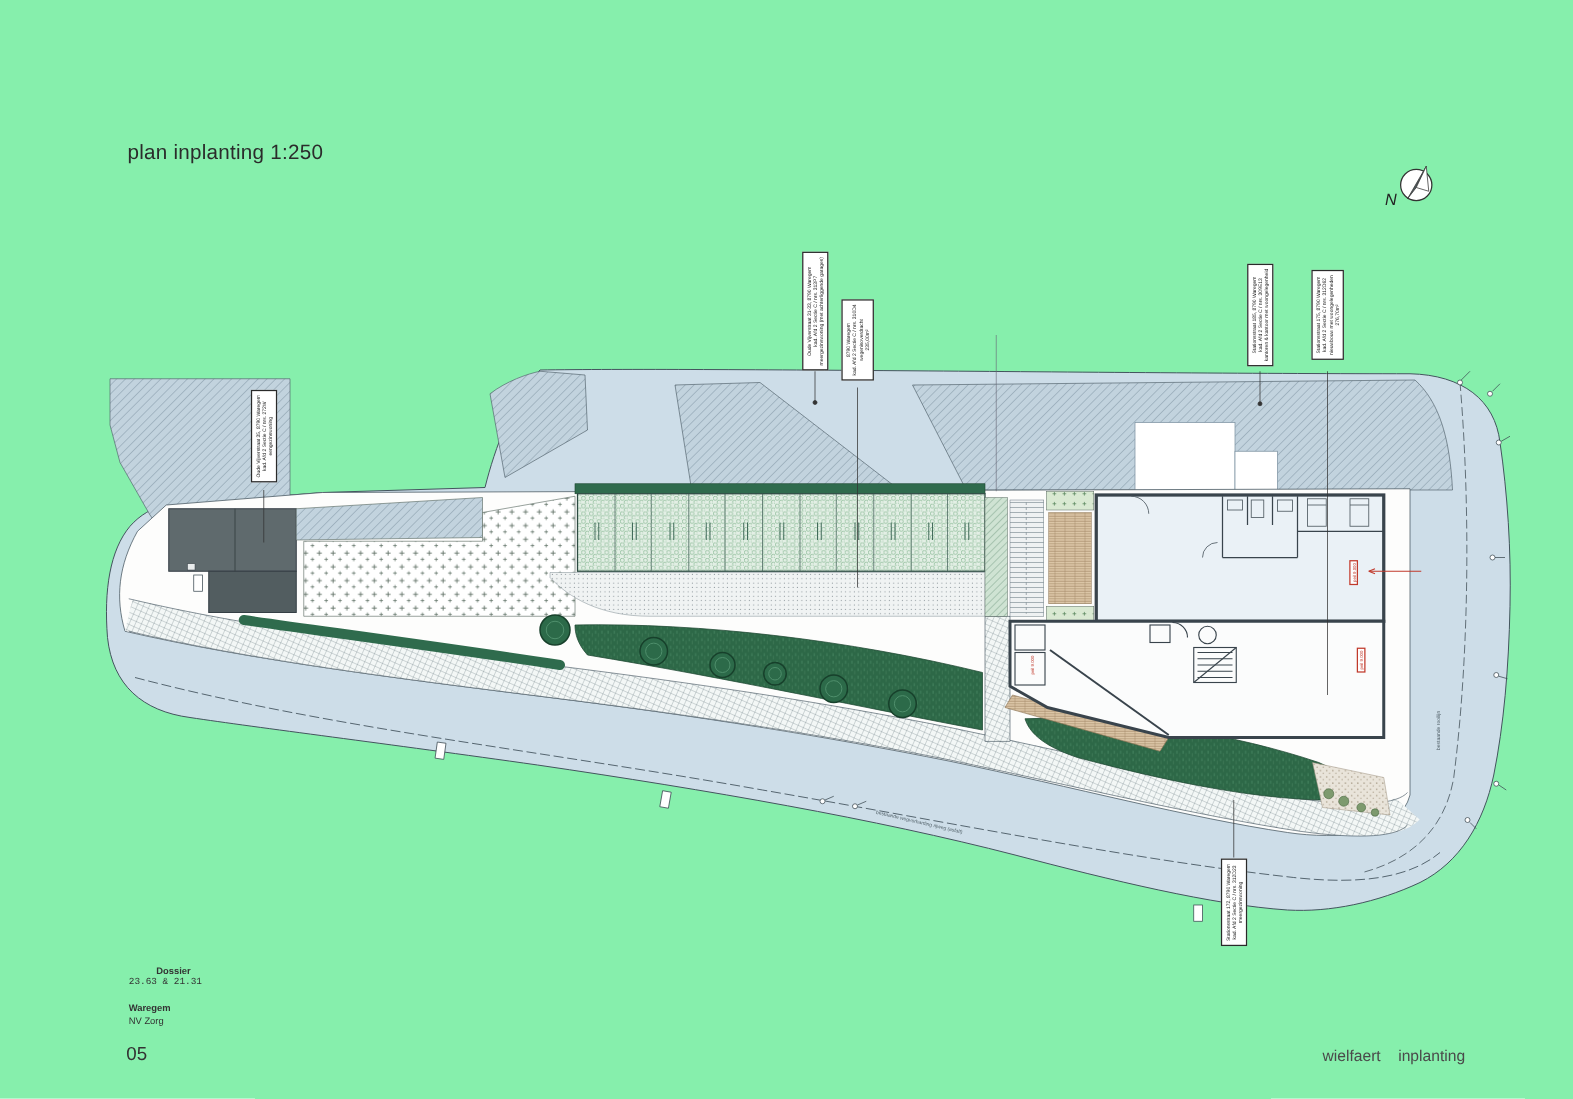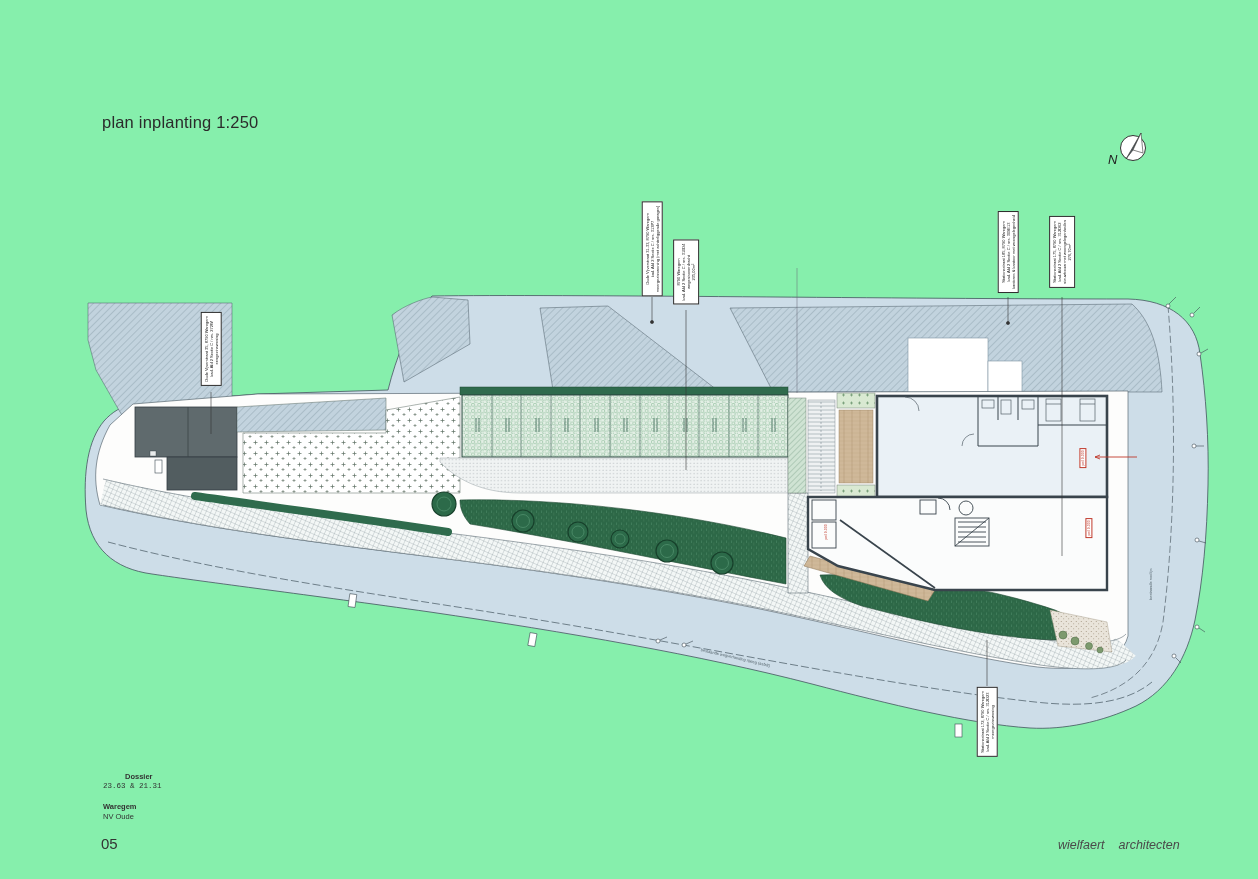--- a/index.html
+++ b/index.html
@@ -14,21 +14,21 @@
           font-size:4px;line-height:1.3;color:#222;text-align:center;white-space:nowrap;}
   .stamp{position:absolute;transform:translate(-50%,-50%) rotate(-90deg);
          font-size:3.5px;line-height:1.2;color:#c0392b;border:0.5px solid #c0392b;
          background:rgba(255,255,255,.85);padding:0.5px 1.5px;white-space:nowrap;}
   .stamp.noborder{border:none;background:transparent;}
   .tinyrot{position:absolute;font-size:4px;color:#55646c;white-space:nowrap;}
   .foot-label{font-size:7.5px;color:#333;font-weight:bold;}
   .foot-val{font-size:7.5px;color:#333;}
   .pageno{font-size:15px;color:#333;}
   .firm{font-size:12.5px;color:#4a4a4a;}
-  .firm span{margin-right:14px;font-style:italic;}
+  .firm span{margin-right:14px;}
 </style>
 </head>
 <body>
 
 <div class="page">
 
   <svg width="1258" height="879" viewBox="0 0 1258 879">
     <defs>
       <pattern id="hatchPat" width="5" height="5" patternUnits="userSpaceOnUse" patternTransform="rotate(-45)">
         <rect width="5" height="5" fill="#c2d3de"></rect>
@@ -347,19 +347,19 @@
   <div class="stamp" style="left:1083px;top:458px;">peil 9.000</div>
   <div class="stamp" style="left:1089px;top:528px;">peil 9.000</div>
   <div class="stamp noborder" style="left:826px;top:532px;">peil 9.000</div>
 
   <div class="tinyrot" style="left:700px;top:655px;transform:rotate(13deg);">bestaande wegverharding rijweg (asfalt)</div>
   <div class="tinyrot" style="left:1148px;top:600px;transform:rotate(-90deg);transform-origin:left top;">bestaande rooilijn</div>
 
   <div class="abs foot-label" style="left:103px;top:772px;padding-left:22px;">Dossier</div>
   <div class="abs foot-val" style="left:103px;top:782px;font-family:Liberation Mono, monospace;">23.63 &amp; 21.31</div>
   <div class="abs foot-label" style="left:103px;top:802px;">Waregem</div>
-  <div class="abs foot-val" style="left:103px;top:812px;">NV Oude</div>
+  <div class="abs foot-val" style="left:103px;top:812px;">NV Zorg</div>
   <div class="abs pageno" style="left:101px;top:835px;">05</div>
   <div class="abs firm" style="left:1058px;top:838px;">
-    <span>wielfaert</span><span>architecten</span>
+    <span>wielfaert</span><span>inplanting</span>
   </div>
 
 </div>
 
 </body></html>

